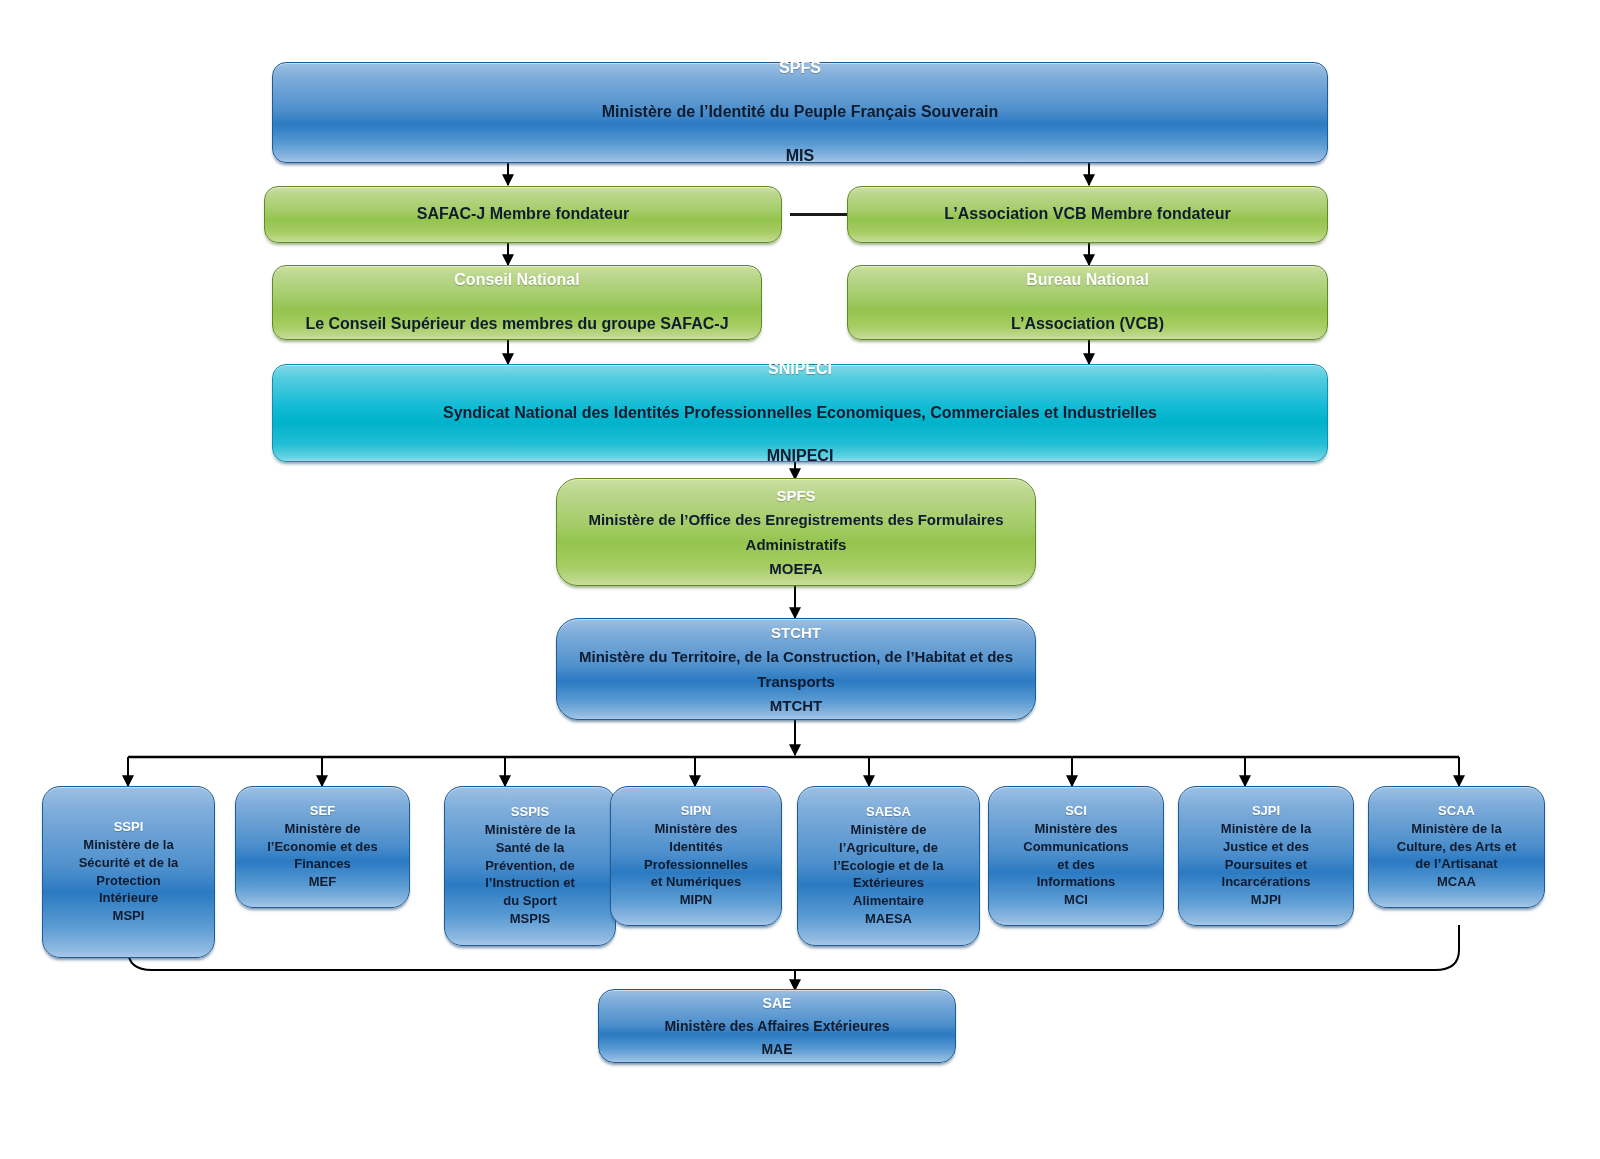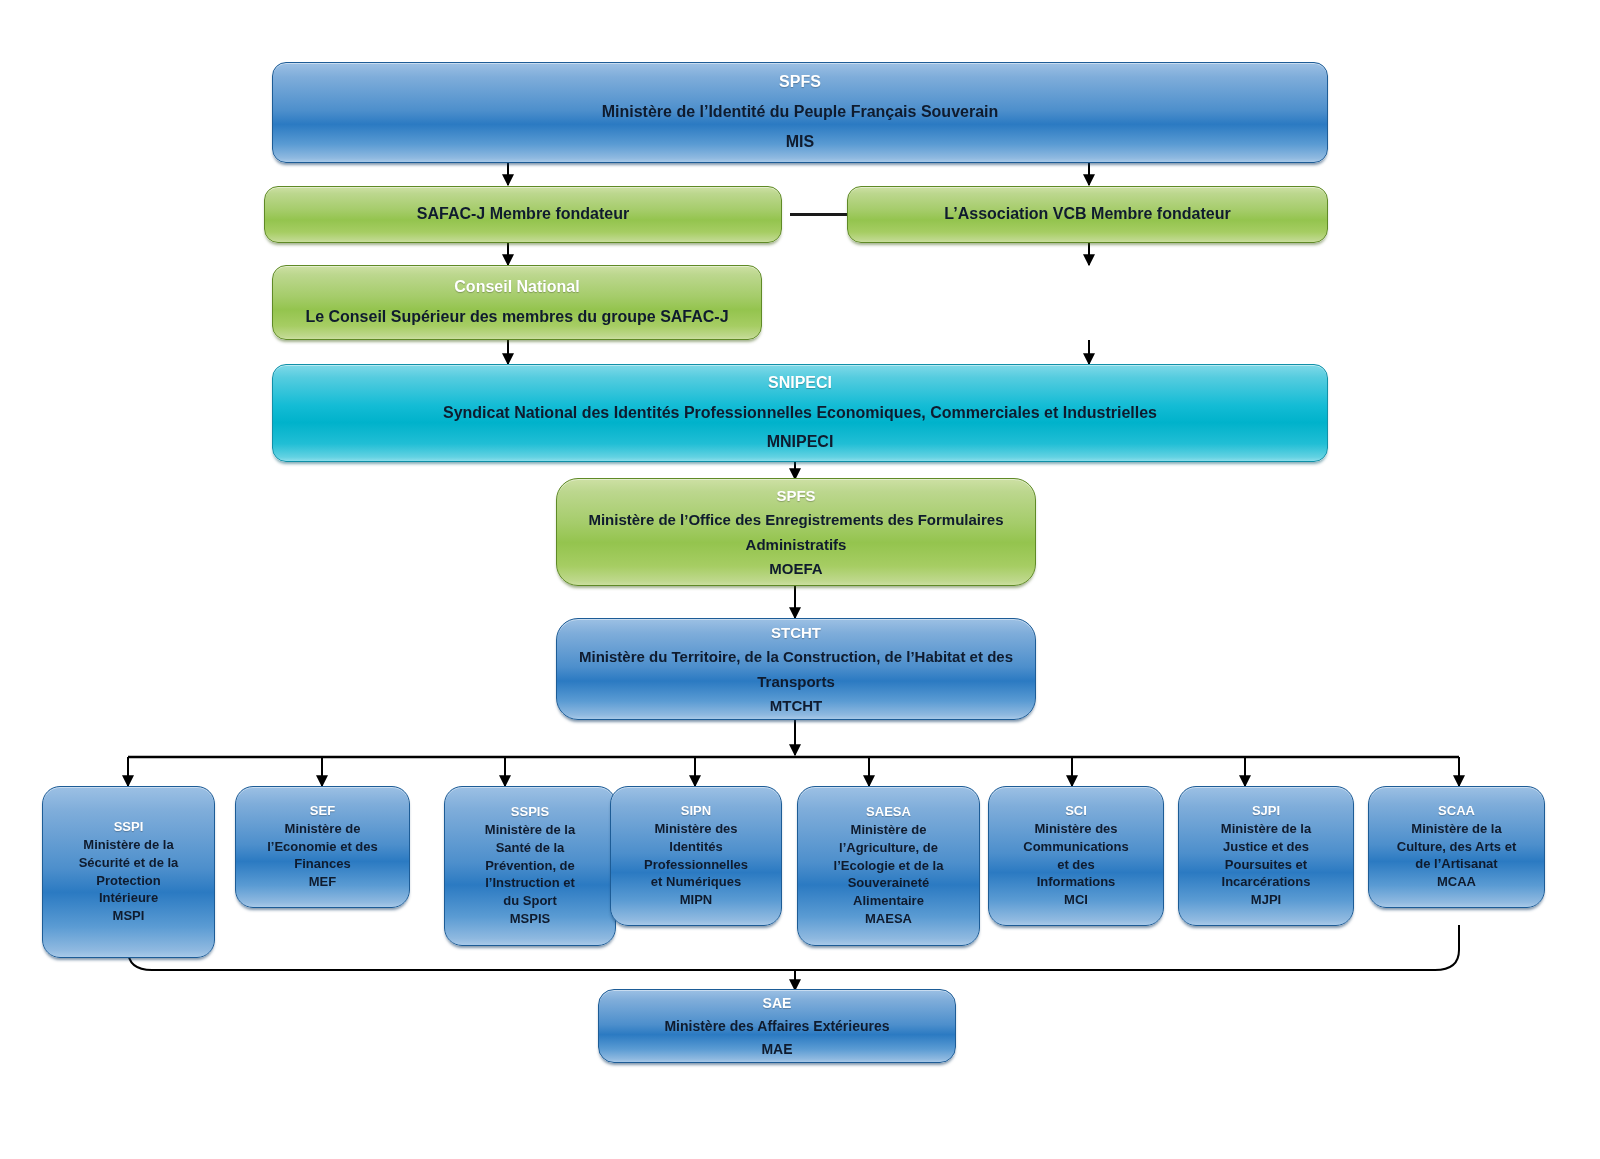--- a/index.html
+++ b/index.html
@@ -67,21 +67,21 @@
   }
   .body-dark {
     color: #0f1b2e;
     font-weight: bold;
   }
   
   .t-lg  { font-size: 16px; }
   .t-md  { font-size: 15px; }
   .t-sm  { font-size: 14px; }
   .t-xs  { font-size: 13px; }
-  .gap-lg .ln + .ln { margin-top: 9px; }
+  .gap-lg .ln + .ln { margin-top: 23px; }
   .gap-md .ln + .ln { margin-top: 5px; }
   .gap-sm .ln + .ln { margin-top: 1px; }
 </style>
 </head>
 <body>
 
 <div id="canvas">
 
   <svg class="connectors" viewBox="0 0 1600 1159" xmlns="http://www.w3.org/2000/svg">
     <defs>
@@ -148,20 +148,24 @@
   </div>
 
   <div style="position:absolute; left:790px; top:213px; width:57px; height:3px;
               background:#1a1a1a; z-index:1;"></div>
 
   <div class="node green t-lg gap-lg" style="left:272px; top:265px; width:490px; height:75px;">
     <span class="ln code-white">Conseil National</span>
     <span class="ln body-dark">Le Conseil Supérieur des membres du groupe SAFAC-J</span>
   </div>
 
+  <div class="node green t-lg gap-lg" style="left:847px; top:265px; width:481px; height:75px;">
+    <span class="ln code-white">Bureau National</span>
+    <span class="ln body-dark">L’Association (VCB)</span>
+  </div>
 
   <div class="node cyan t-lg gap-lg" style="left:272px; top:364px; width:1056px; height:98px;">
     <span class="ln code-white">SNIPECI</span>
     <span class="ln body-dark">Syndicat National des Identités Professionnelles Economiques, Commerciales et Industrielles</span>
     <span class="ln body-dark">MNIPECI</span>
   </div>
 
   <div class="node green t-md gap-md" style="left:556px; top:478px; width:480px; height:108px; border-radius:22px;">
     <span class="ln code-white">SPFS</span>
     <span class="ln body-dark">Ministère de l’Office des Enregistrements des Formulaires</span>
@@ -210,21 +214,21 @@
     <span class="ln body-dark">Professionnelles</span>
     <span class="ln body-dark">et Numériques</span>
     <span class="ln body-dark">MIPN</span>
   </div>
 
   <div class="node blue t-xs gap-sm" style="left:797px; top:786px; width:183px; height:160px; border-radius:18px;">
     <span class="ln code-white">SAESA</span>
     <span class="ln body-dark">Ministère de</span>
     <span class="ln body-dark">l’Agriculture, de</span>
     <span class="ln body-dark">l’Ecologie et de la</span>
-    <span class="ln body-dark">Souveraineté</span>
+    <span class="ln body-dark">Extérieures</span>
     <span class="ln body-dark">Alimentaire</span>
     <span class="ln body-dark">MAESA</span>
   </div>
 
   <div class="node blue t-xs gap-sm" style="left:988px; top:786px; width:176px; height:140px; border-radius:18px;">
     <span class="ln code-white">SCI</span>
     <span class="ln body-dark">Ministère des</span>
     <span class="ln body-dark">Communications</span>
     <span class="ln body-dark">et des</span>
     <span class="ln body-dark">Informations</span>

